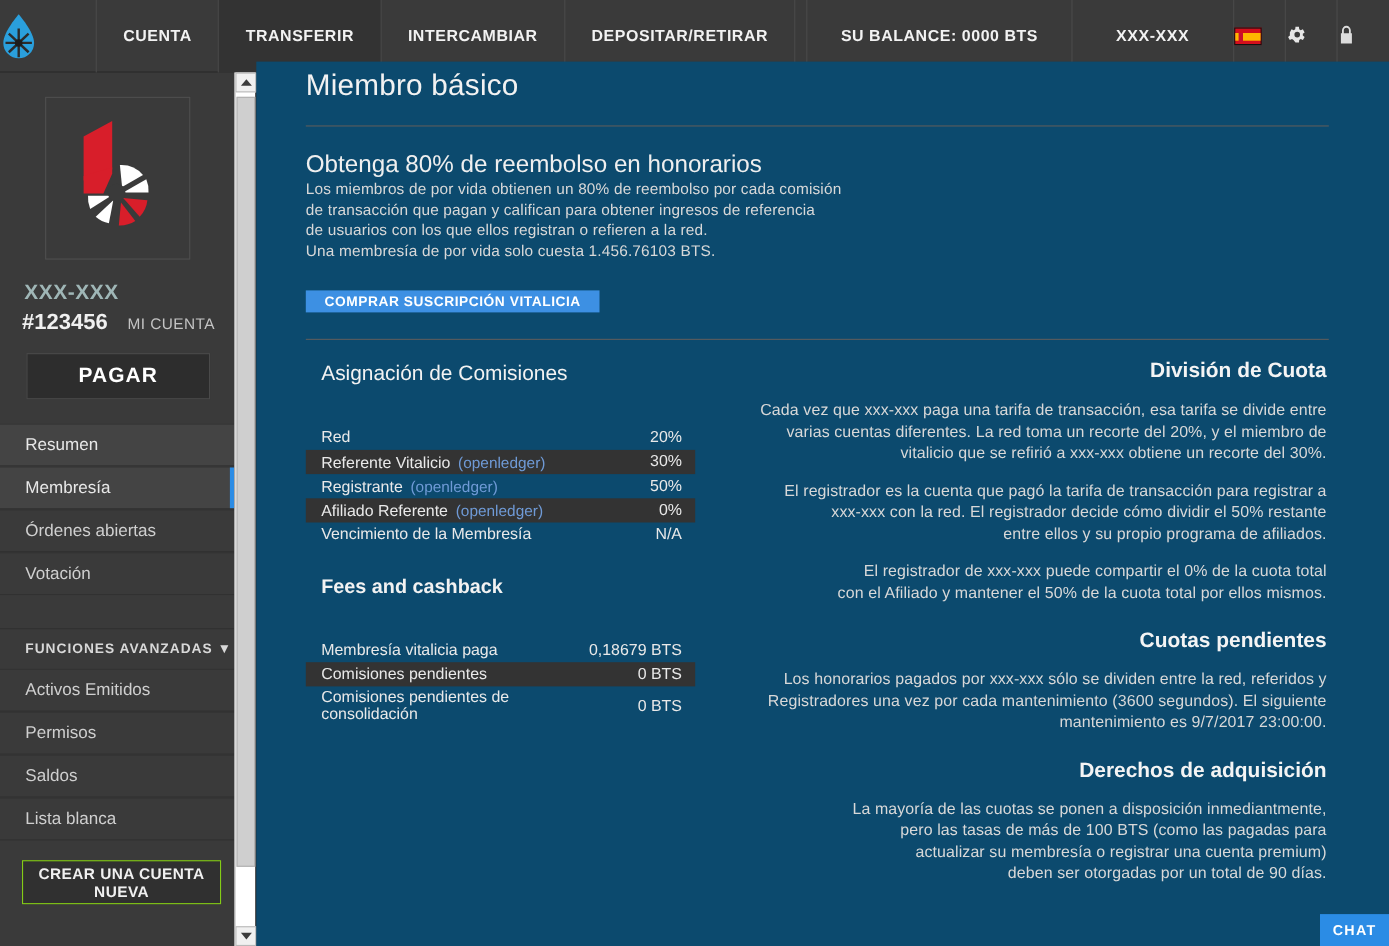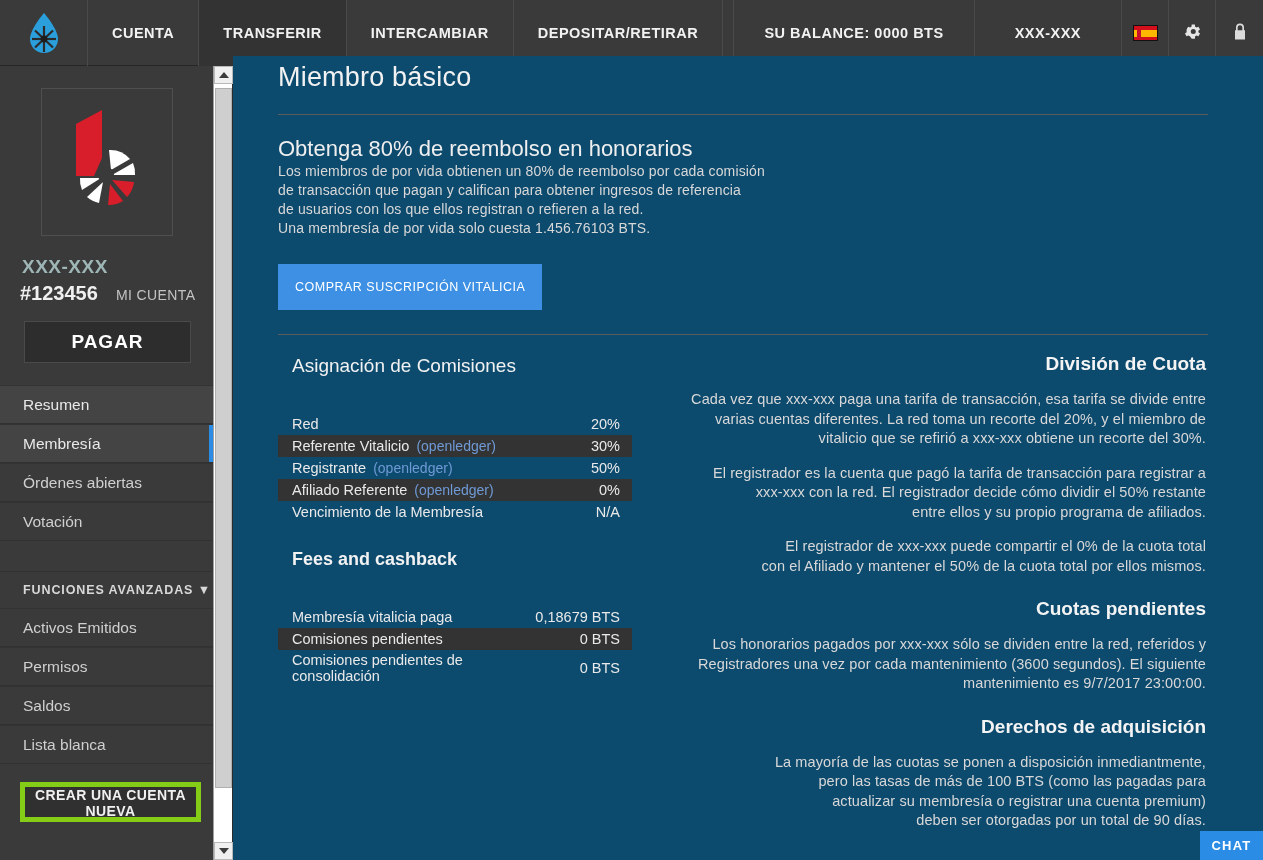--- a/index.html
+++ b/index.html
@@ -12,21 +12,21 @@
   #app { position: relative; width: 1263px; height: 860px; background: #2b2b2b; }
 
   
   #header {
     position: absolute; top: 0; left: 0; width: 1263px; height: 66px;
     background: #3a3a3a;
     display: flex; align-items: stretch;
     border-bottom: 1px solid #262626;
   }
   .nav-cell {
-    display: flex; align-items: center; justify-content: center;
+    display: flex; align-items: center; justify-content: flex-start;
     border-right: 1px solid #4a4a4a;
     color: #f2f2f2;
     font-size: 14.5px; font-weight: bold; letter-spacing: .5px;
     white-space: nowrap;
     height: 66px;
   }
   .nav-cell.logo { width: 88px; border-right: 1px solid #4a4a4a; }
   .nav-cell.tab { padding: 0 24px; }
   .nav-cell.active { background: #333333; }
   .nav-cell.spacer { flex: 1 1 auto; border-right: 1px solid #4a4a4a; }
@@ -99,21 +99,21 @@
   }
   .menu-gap { height: 31px; border-bottom: 1px solid #313131;}
   .menu-section {
     height: 36px; display: flex; align-items: center; padding-left: 23px;
     color: #d8d8d8; font-size: 12.5px; font-weight: bold; letter-spacing: .9px;
     cursor: pointer;
   }
   .new-acct-wrap { padding: 18px 0 0 20px; }
   .new-acct-btn {
     width: 181px; height: 40px; background: #303030;
-    border: 5px solid #84cc16;
+    border: 1px solid #84cc16;
     color: #f0f0f0; font-size: 14px; font-weight: bold; letter-spacing: .4px;
     cursor: pointer; font-family: "Liberation Sans", sans-serif;
   }
 
   
   #side-scroll {
     position: absolute; left: 213px; top: 66px; width: 19px; height: 794px;
     background: #ffffff; border-left: 1px solid #a0a0a0;
   }
   .sb-btn {
@@ -144,22 +144,22 @@
   h2.section-head {
     color: #efefef; font-size: 22px; font-weight: normal; margin: 21px 0 0 0;
   }
   .body-txt {
     color: #d8d8d8; font-size: 14px; line-height: 19px; 
     letter-spacing: .15px;
   }
   .buy-btn {
     display: inline-block; margin-top: 26px;
     background: #3d90e3; color: #ffffff;
-    font-size: 12.5px; font-weight: normal; letter-spacing: .5px;
-    padding: 16px 17px; border: none; cursor: pointer;
+    font-size: 12.5px; font-weight: bold; letter-spacing: .5px;
+    padding: 3px 17px; border: none; cursor: pointer;
     font-family: "Liberation Sans", sans-serif;
   }
 
   #cols { display: flex; margin-top: 0; }
   #col-left { width: 368px; padding-right: 14px; }
   #col-right { width: 560px; padding-left: 27px; text-align: right; }
 
   h3.box-head {
     color: #f2f2f2; font-size: 19px; font-weight: normal;
     margin: 20px 0 14px 14px;

